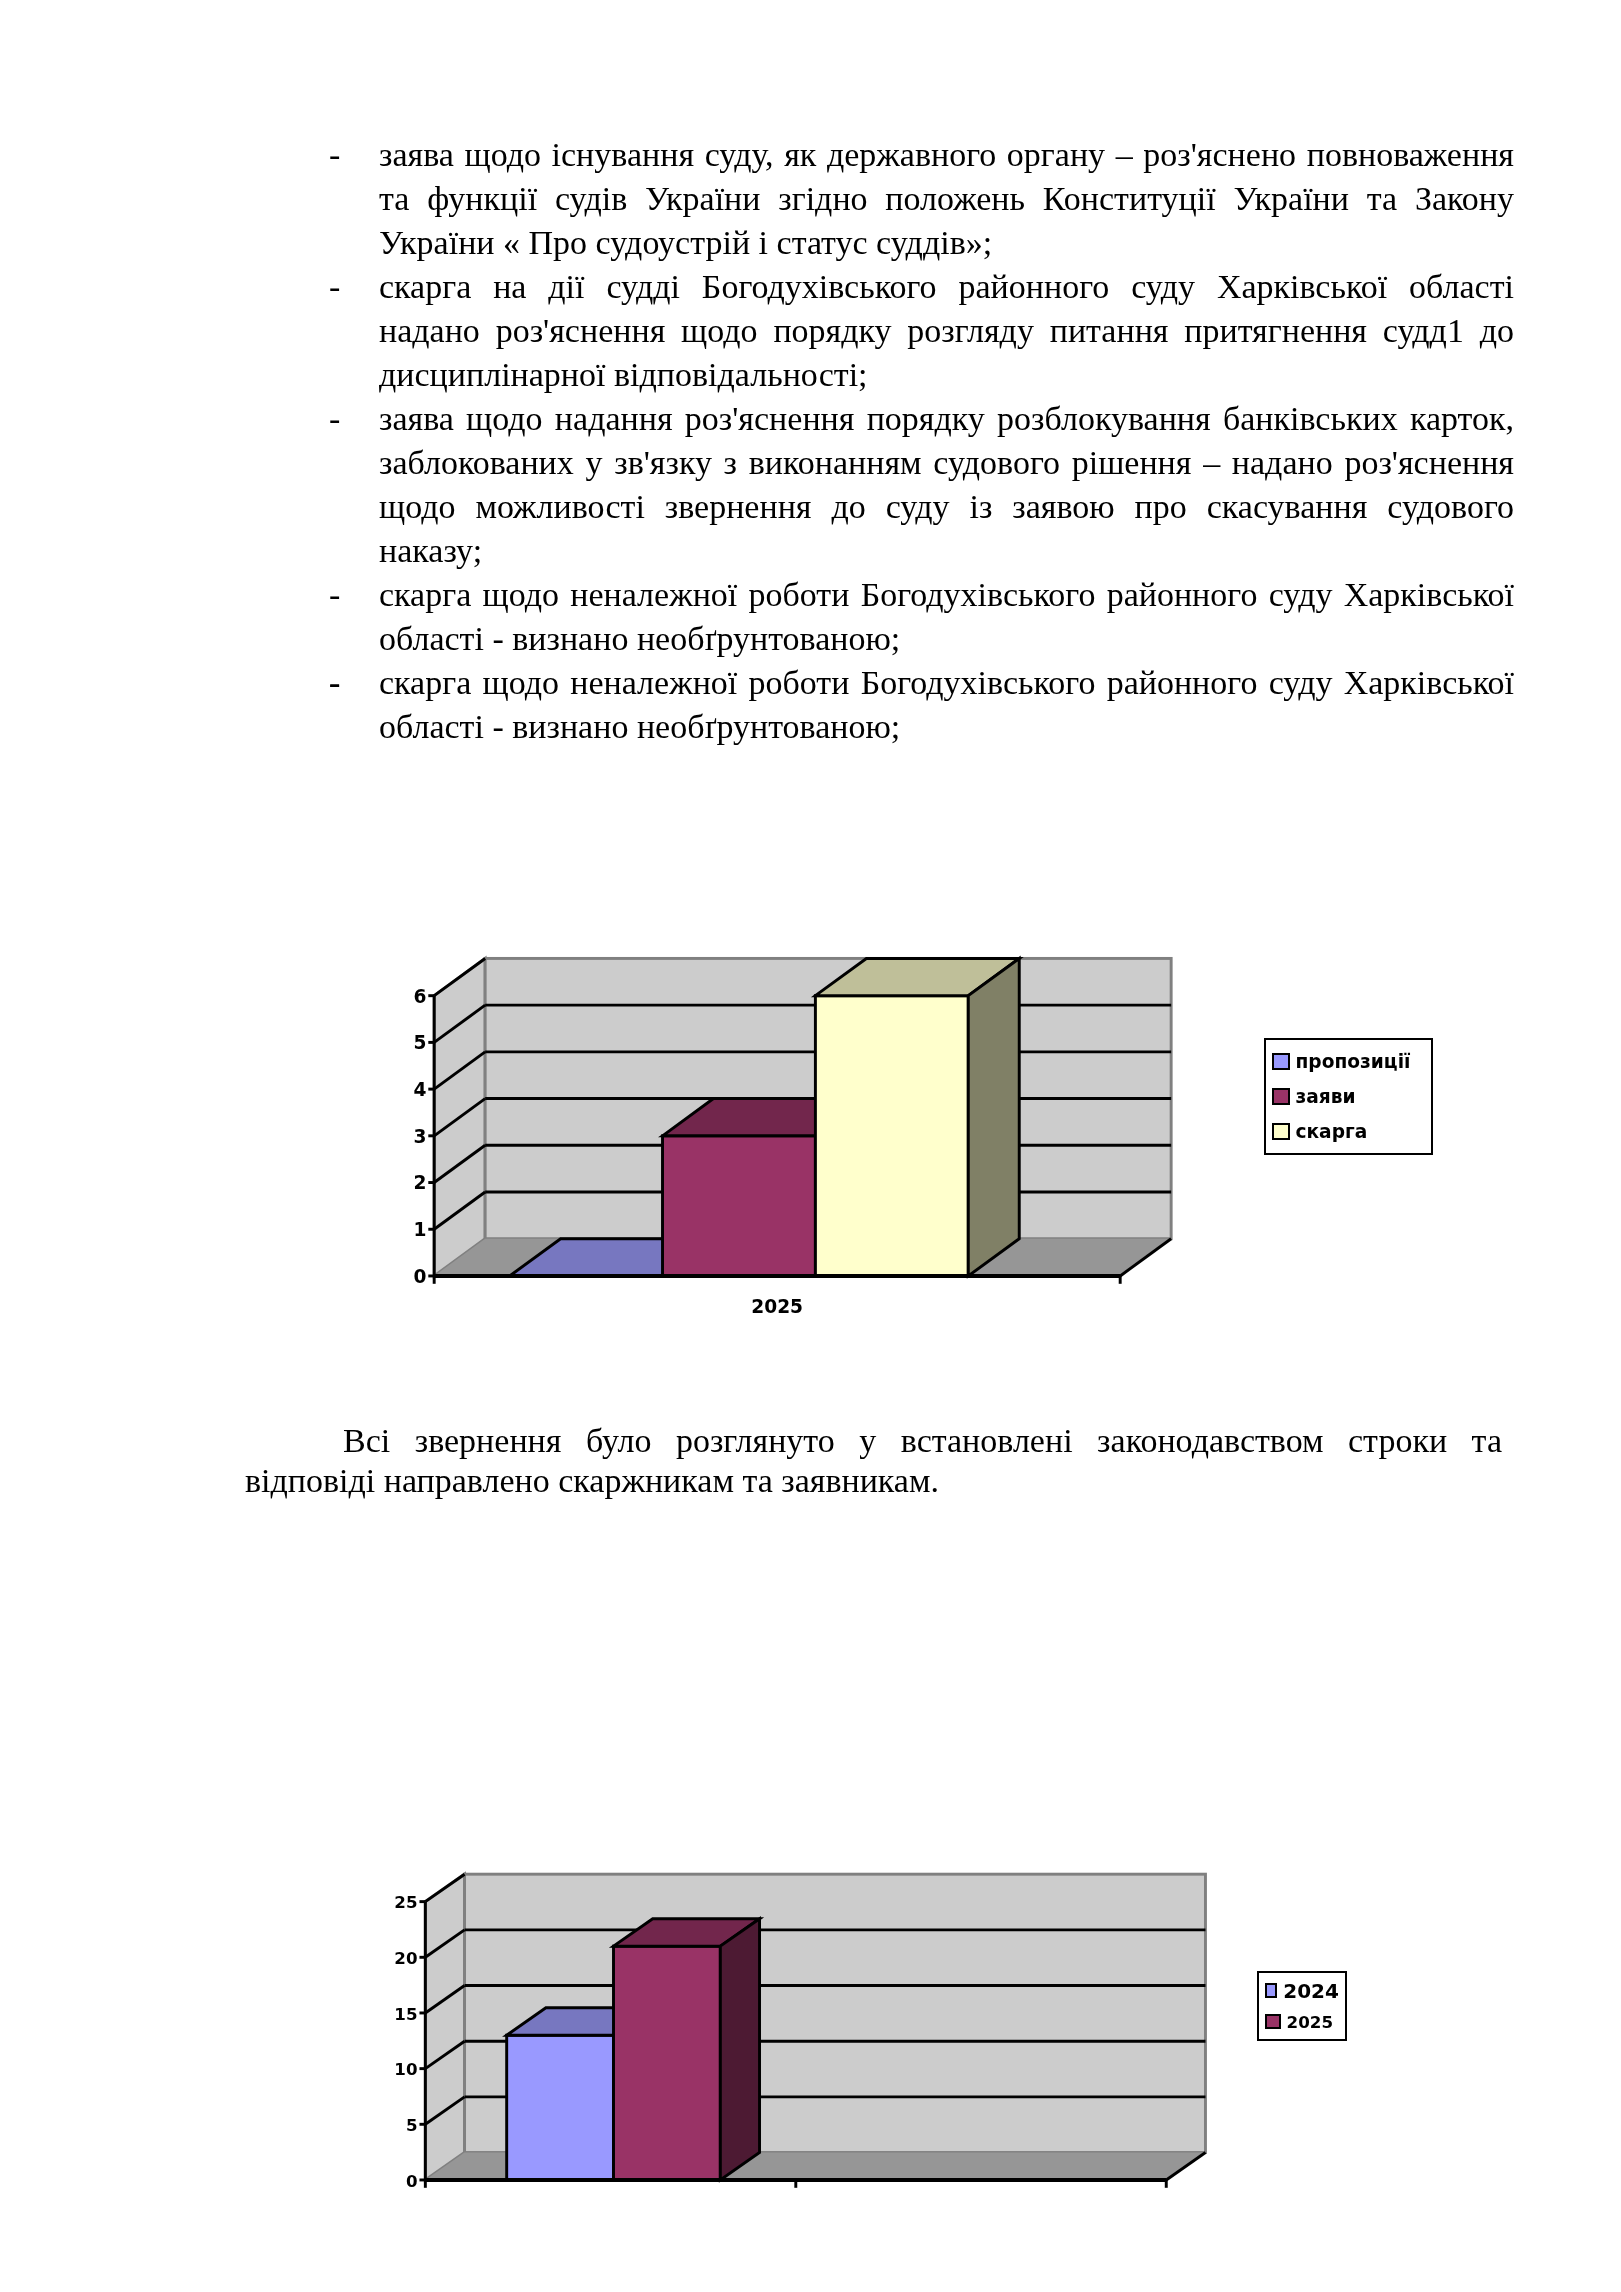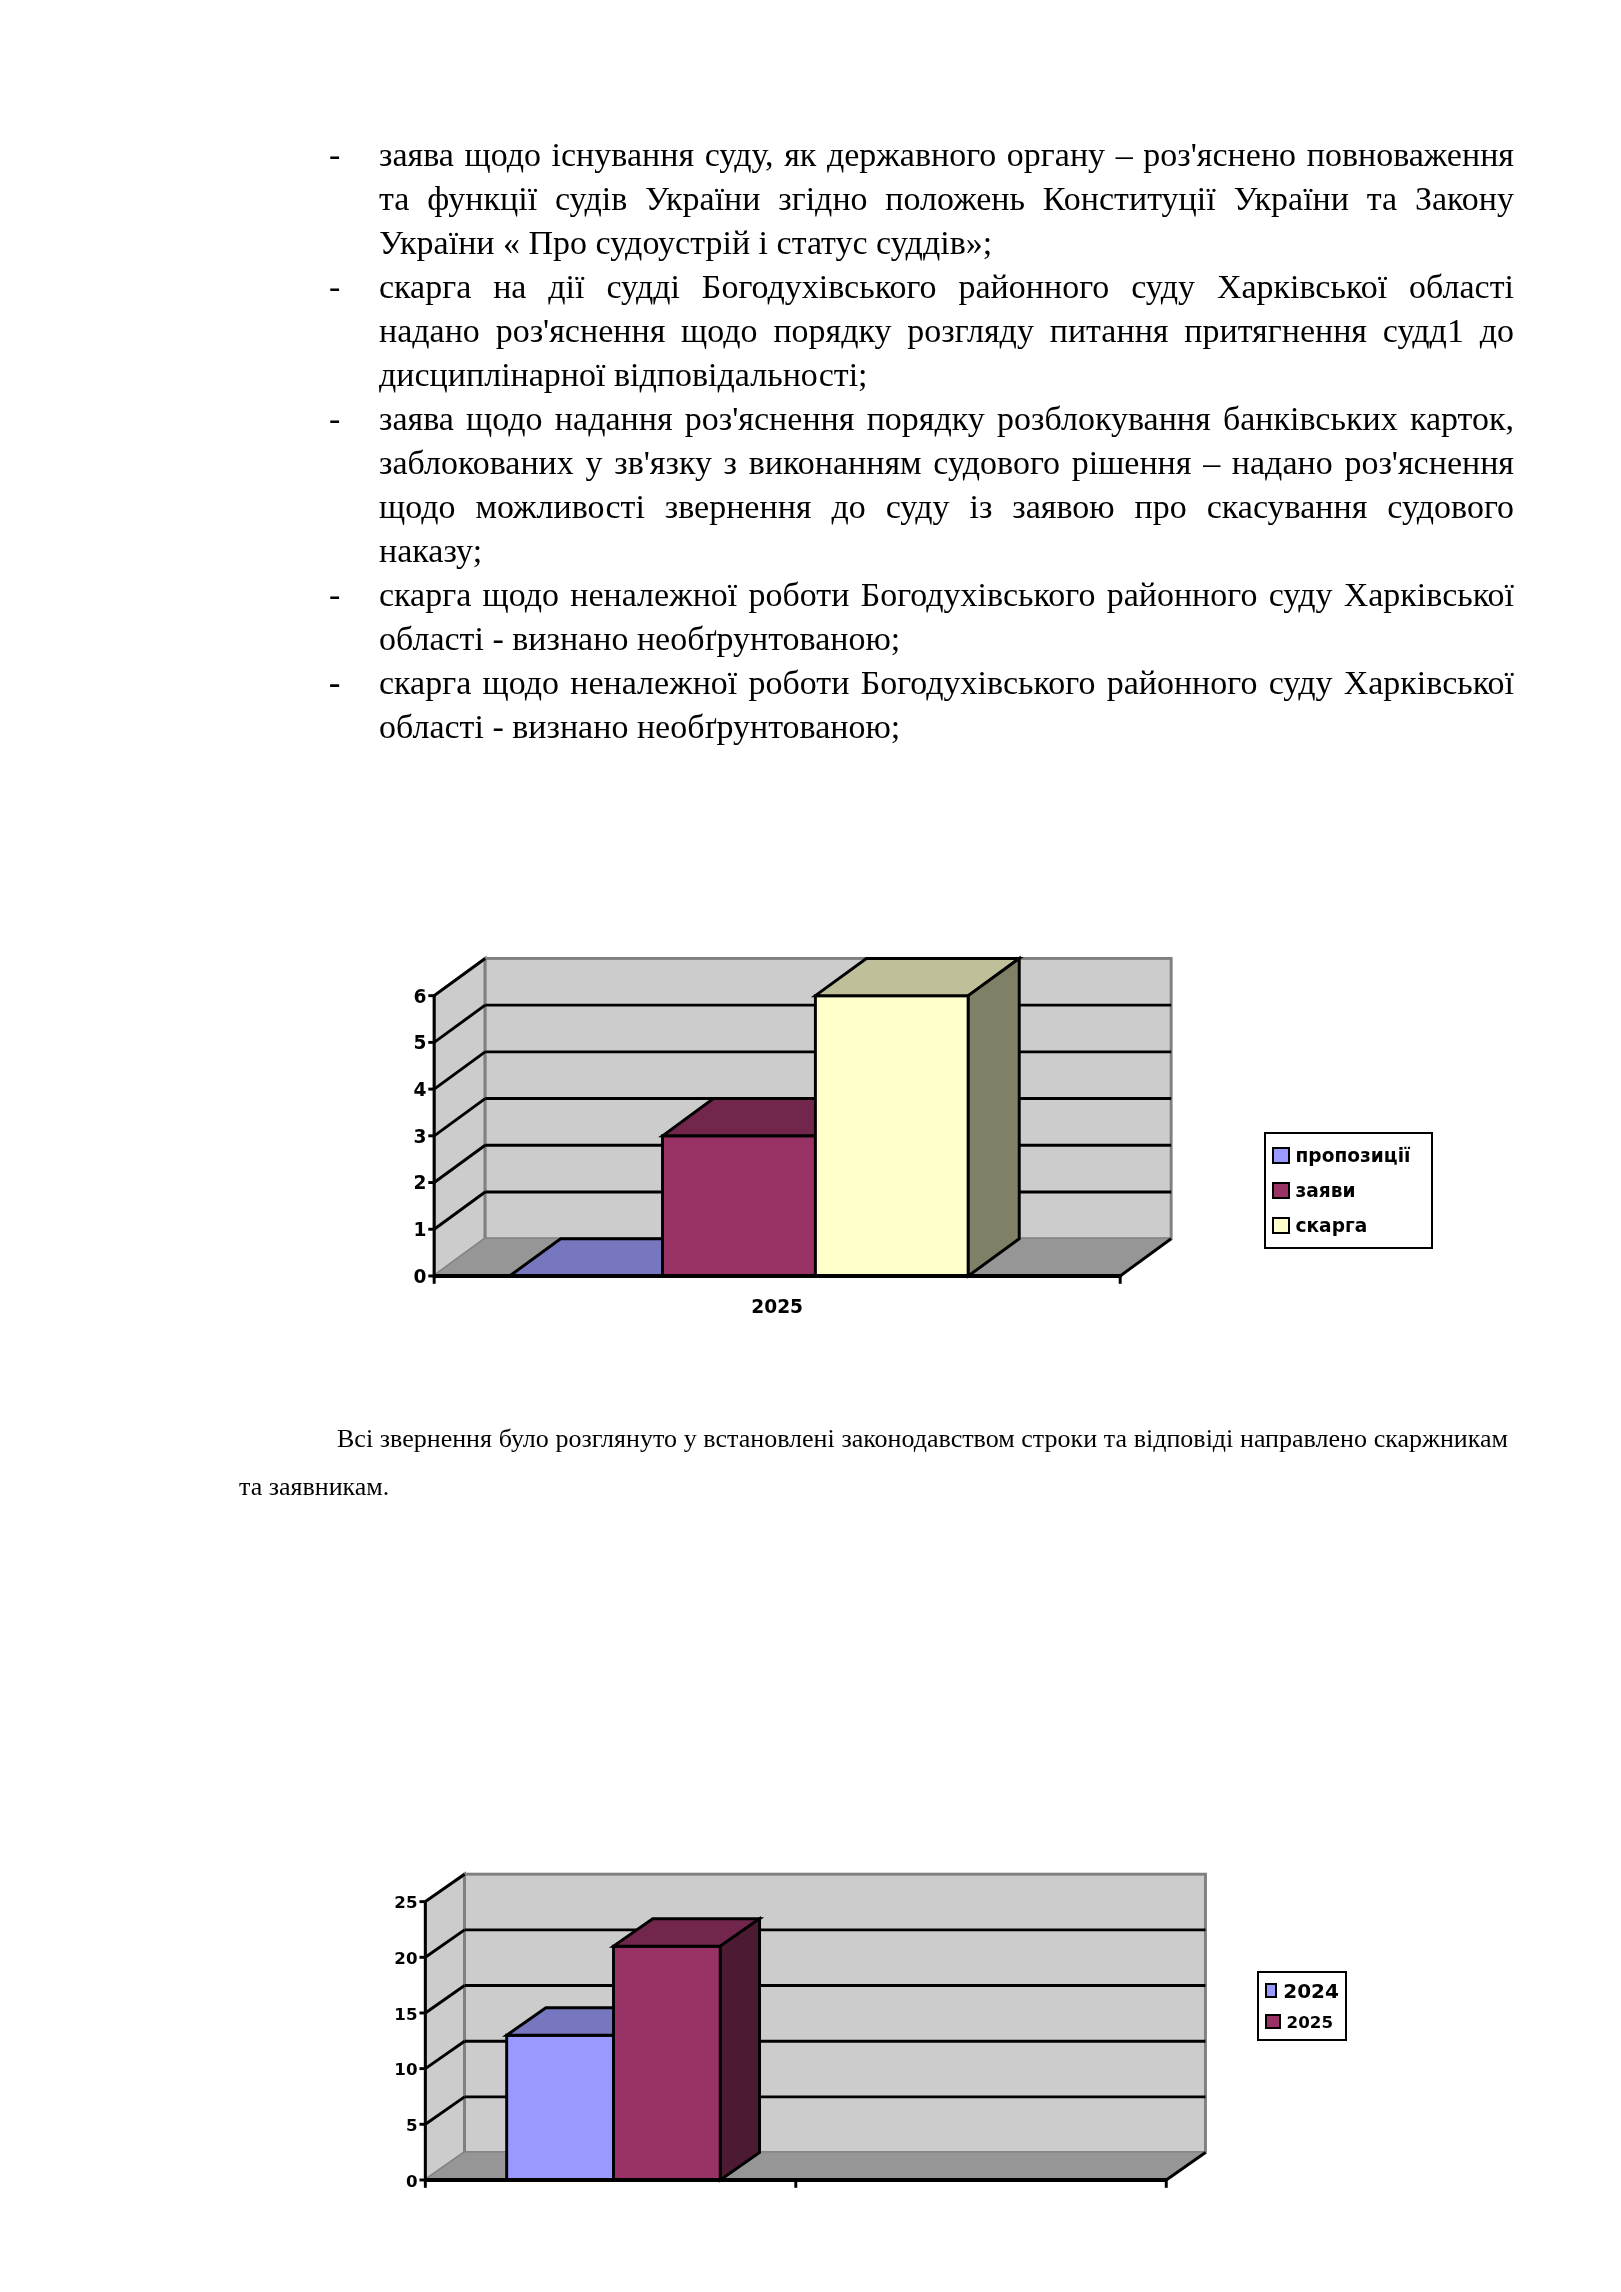--- a/index.html
+++ b/index.html
@@ -3,21 +3,21 @@
 <meta charset="utf-8">
 <style>
   html, body { margin: 0; padding: 0; background: #ffffff; }
   body { width: 1621px; height: 2293px; position: relative; overflow: hidden;
          font-family: "Liberation Serif", "DejaVu Serif", serif; color: #000; }
   .page { position: absolute; left: 0; top: 0; width: 1621px; height: 2293px; }
   .bullets { position: absolute; left: 323px; top: 133px; width: 1191px; margin: 0; padding: 0; list-style: none; }
   .bullets li { position: relative; padding-left: 56px; font-size: 34px; line-height: 44px; text-align: justify; }
   .bullets li .dash { position: absolute; left: 5.9px; top: 0; }
   .para-block { position: absolute; left: 233px; width: 1281px; }
-  .para { font-size: 26px; line-height: 48px; text-align: justify; text-indent: 98px; margin: 6px; }
+  .para { font-size: 34px; line-height: 40px; text-align: justify; text-indent: 98px; margin: 12px; }
   .chart { position: absolute; }
   .chart svg text { font-family: "DejaVu Sans", "Liberation Sans", sans-serif; font-weight: bold; }
   .legend { position: absolute; border: 2px solid #000; background: #fff; font-family: "DejaVu Sans", "Liberation Sans", sans-serif; font-weight: bold; font-size: 18.6px; padding: 3.9px 5.9px; }
   .legend-item { display: flex; align-items: center; height: 35px; }
   .legend-swatch { width: 13.7px; height: 13.7px; border: 2px solid #000; margin-right: 5.9px; box-sizing: content-box; }
 </style>
 </head>
 <body>
 
 <div class="page">
@@ -68,21 +68,21 @@
         <text x="435" y="1118.3333333333333" text-anchor="end" font-size="19">4</text>
         <line x1="437" y1="1063.6666666666667" x2="443" y2="1063.6666666666667" stroke="#000" stroke-width="3"></line>
         <text x="435" y="1070.6666666666667" text-anchor="end" font-size="19">5</text>
         <line x1="437" y1="1016" x2="443" y2="1016" stroke="#000" stroke-width="3"></line>
         <text x="435" y="1023" text-anchor="end" font-size="19">6</text>
         <line x1="443" y1="1302" x2="443" y2="1310" stroke="#000" stroke-width="3"></line>
         <line x1="1143" y1="1302" x2="1143" y2="1310" stroke="#000" stroke-width="3"></line>
         <text x="793" y="1340" text-anchor="middle" font-size="19">2025</text>
       </svg>
   </div>
-  <div class="legend" style="left:1264px;top:1132px;width:153px;">
+  <div class="legend" style="left:1264px;top:1038px;width:153px;">
     <div class="legend-item">
         <span class="legend-swatch" style="background:#9999ff"></span>
         <span>пропозиції</span>
       </div>
     <div class="legend-item">
         <span class="legend-swatch" style="background:#993366"></span>
         <span>заяви</span>
       </div>
     <div class="legend-item">
         <span class="legend-swatch" style="background:#ffffcc"></span>

